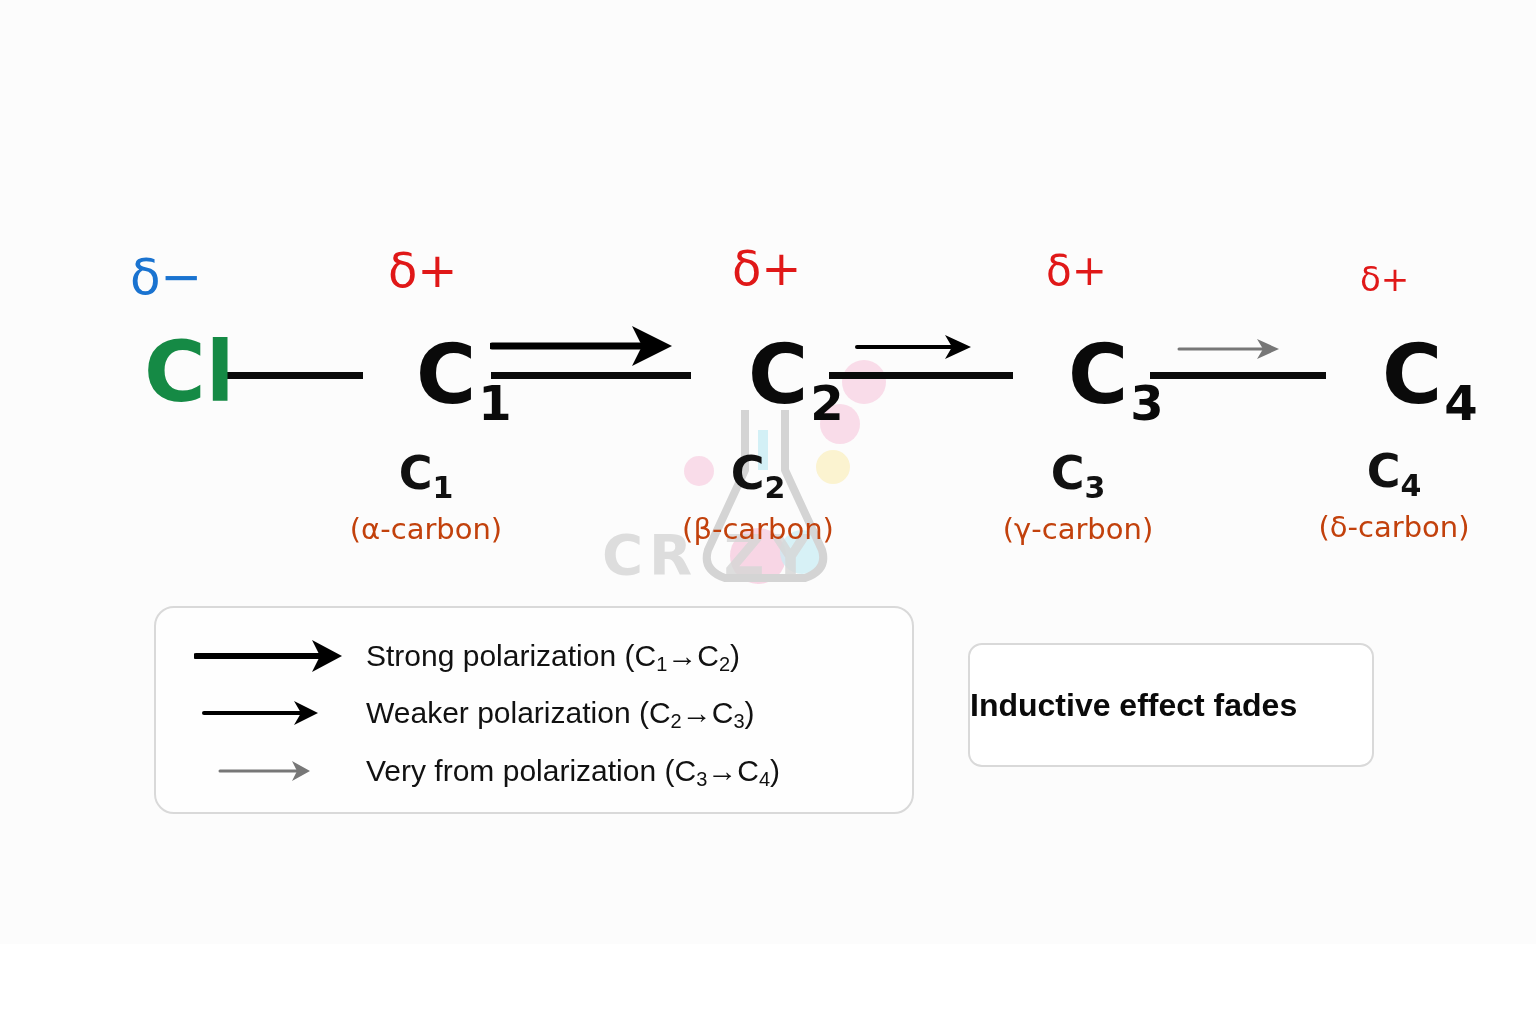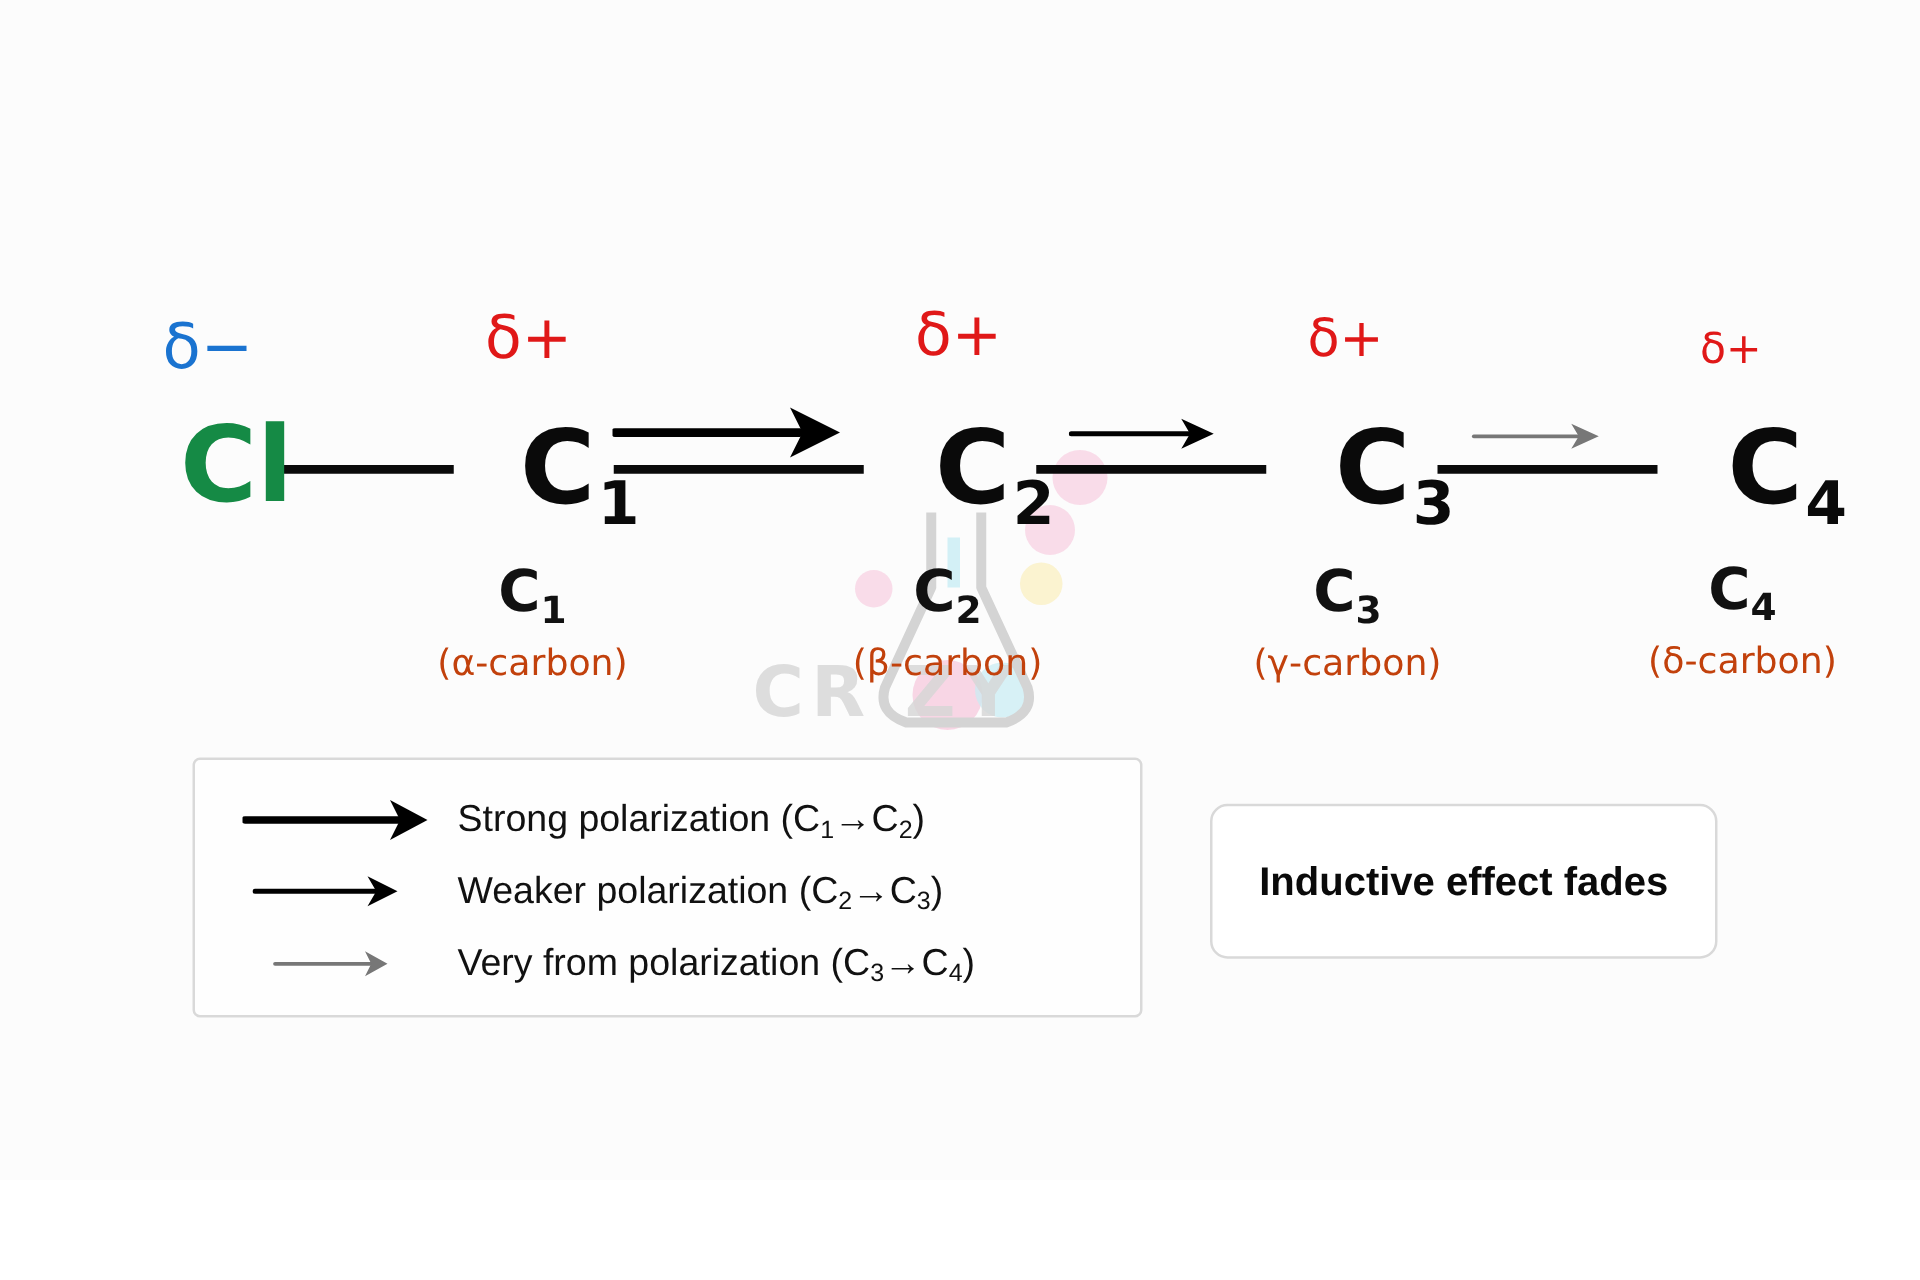--- a/index.html
+++ b/index.html
@@ -43,36 +43,36 @@
 
   
   .label-block { position: absolute; text-align: center; z-index: 3; }
   .label-sym { font-family: "DejaVu Sans", sans-serif; font-weight: bold; font-size: 46px; line-height: 1; color: #111; }
   .label-sym sub { font-size: 30px; vertical-align: -0.3em; }
   .label-name { font-family: "DejaVu Sans", sans-serif; font-size: 29px; line-height: 1; color: #c2410c; margin-top: 12px; }
 
   
   .legend {
     position: absolute; left: 154px; top: 606px; width: 760px; height: 208px;
-    border: 2px solid #d9d9d9; border-radius: 6px; background: rgba(255,255,255,.55);
+    border: 2px solid #d9d9d9; border-radius: 20px; background: rgba(255,255,255,.55);
     box-sizing: border-box; z-index: 2;
   }
   .legend-row { position: absolute; left: 0; height: 40px; width: 100%; }
   .legend-row svg { position: absolute; top: 0; }
   .legend-text {
     position: absolute; left: 210px; font-family: "Liberation Sans", sans-serif;
     font-size: 30px; line-height: 40px; color: #111; white-space: nowrap;
   }
   .legend-text sub { font-size: 20px; vertical-align: -0.25em; }
 
   
   .note {
     position: absolute; left: 968px; top: 643px; width: 406px; height: 124px;
     border: 2px solid #d9d9d9; border-radius: 14px; background: #fff;
-    box-sizing: border-box; text-align: center; z-index: 2;
+    box-sizing: border-box; text-align: left; z-index: 2;
     display: flex; flex-direction: column; justify-content: center;
   }
   .note-line {
     font-family: "Liberation Sans", sans-serif; font-weight: bold; font-size: 32px;
     line-height: 44px; color: #0a0a0a;
   }
   .note-line sub { font-size: 22px; vertical-align: -0.25em; }
 </style>
 </head>
 <body>

